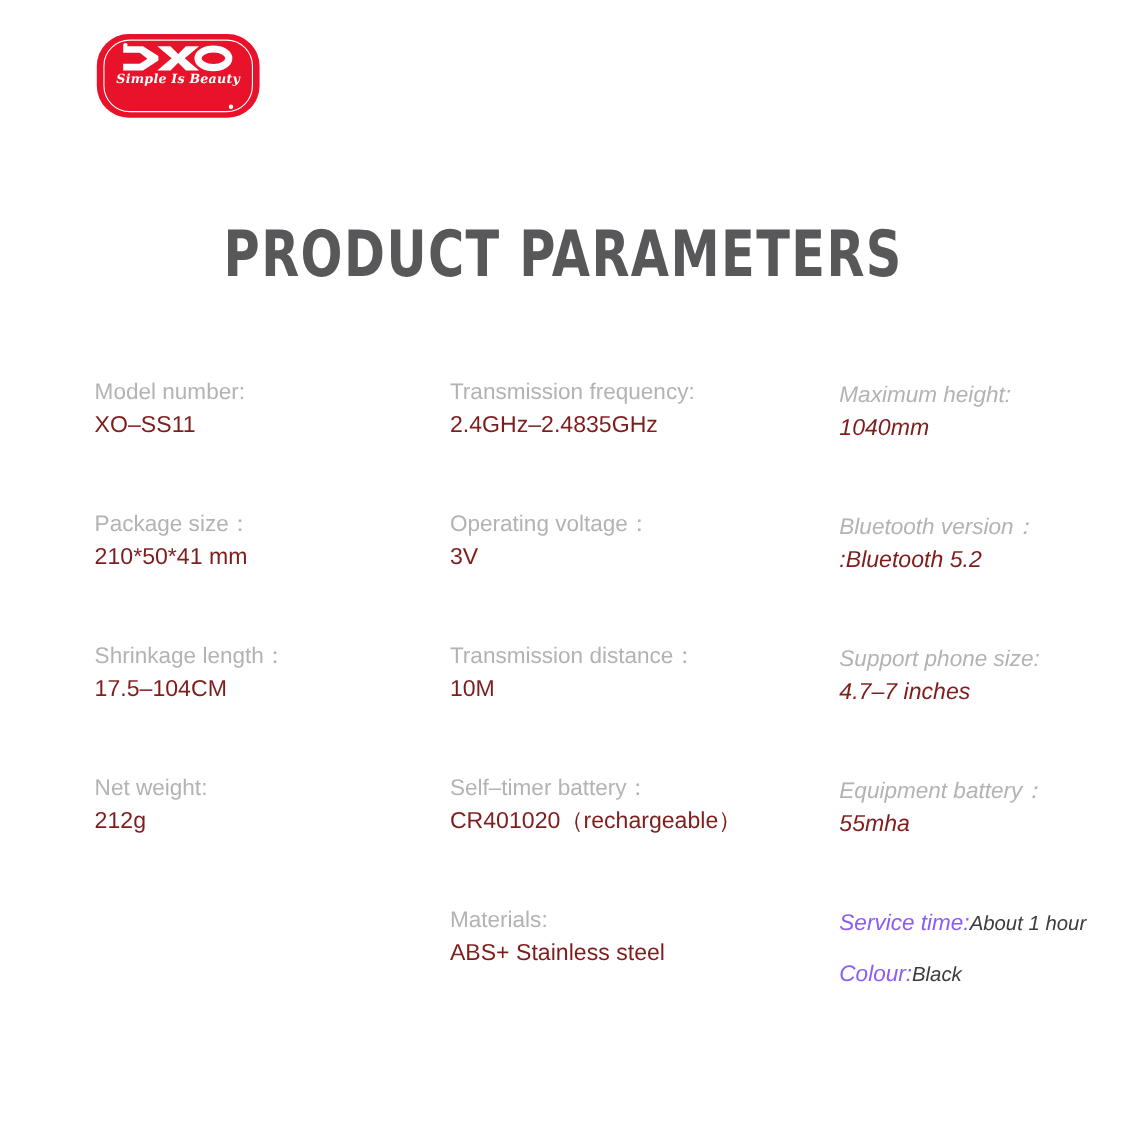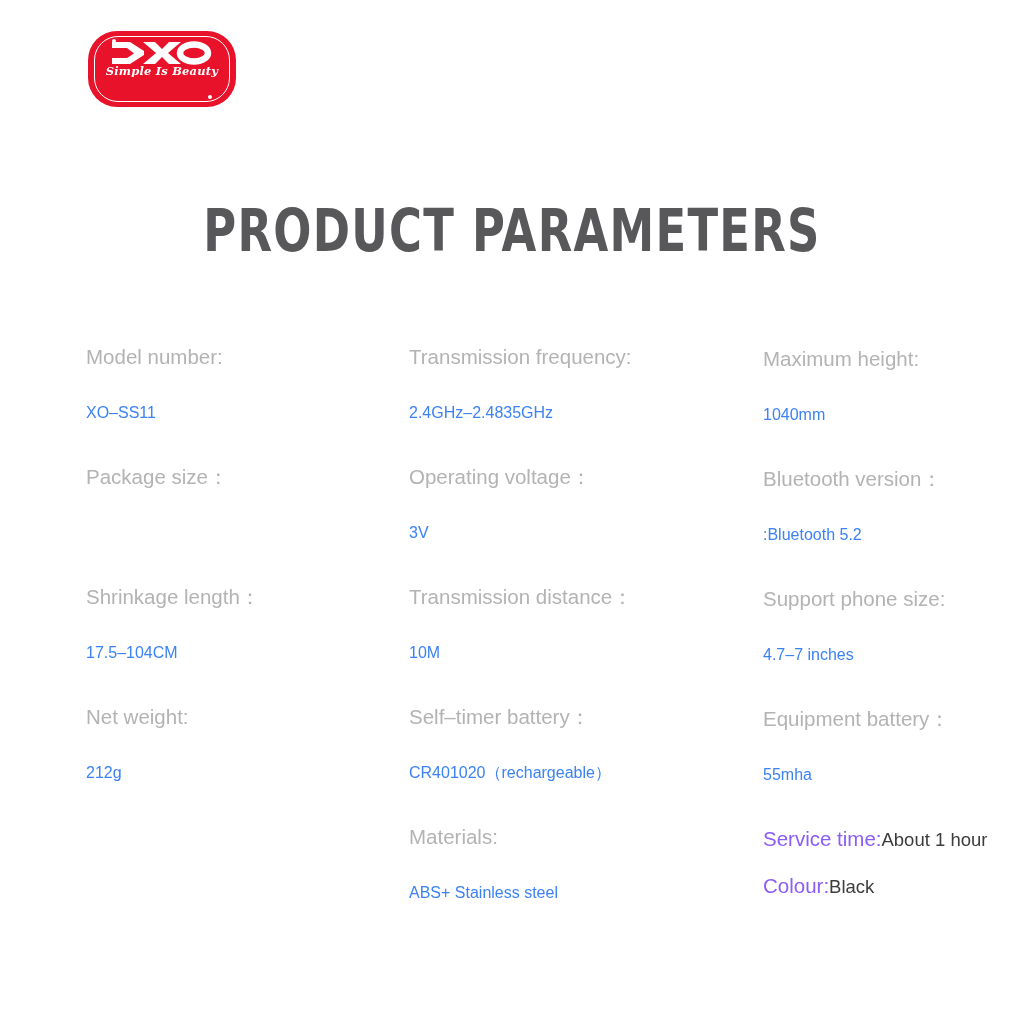--- a/index.html
+++ b/index.html
@@ -110,28 +110,28 @@
   }
   .spec-label {
     display: block;
     color: #b3b3b5;
     font-size: 20.5px;
     line-height: 26px;
     white-space: nowrap;
   }
   .spec-value {
     display: block;
-    color: #3b82f6;
-    font-size: 16px;
+    color: #7f1d1d;
+    font-size: 21px;
     line-height: 26px;
-    margin-top: 30px;
-    white-space: nowrap;
-  }
-  
-  .spec-col.col-3 { padding-top: 2px; }
+    margin-top: 4px;
+    white-space: nowrap;
+  }
+  
+  .spec-col.col-3 { padding-top: 2px; font-style: italic; }
 
   
   .spec-item.inline .spec-line {
     display: block;
     white-space: nowrap;
     line-height: 26px;
   }
   .spec-item.inline .spec-line + .spec-line {
     margin-top: 19px;
   }
@@ -174,20 +174,21 @@
 
 <div class="spec-grid">
 
   <div class="spec-col col-1">
     <div class="spec-item">
       <span class="spec-label">Model number:</span>
       <span class="spec-value">XO–SS11</span>
     </div>
     <div class="spec-item">
       <span class="spec-label">Package size：</span>
+      <span class="spec-value">210*50*41 mm</span>
     </div>
     <div class="spec-item">
       <span class="spec-label">Shrinkage length：</span>
       <span class="spec-value">17.5–104CM</span>
     </div>
     <div class="spec-item">
       <span class="spec-label">Net weight:</span>
       <span class="spec-value">212g</span>
     </div>
   </div>

